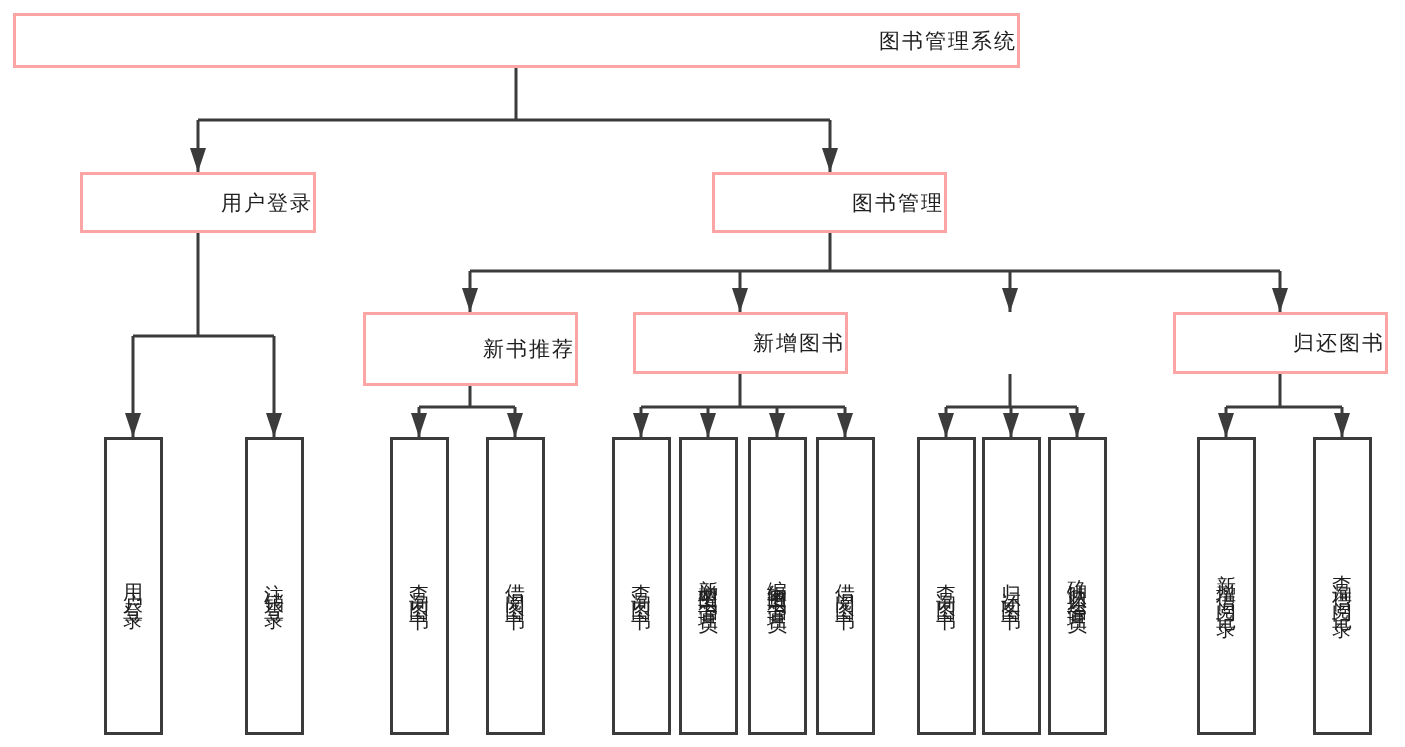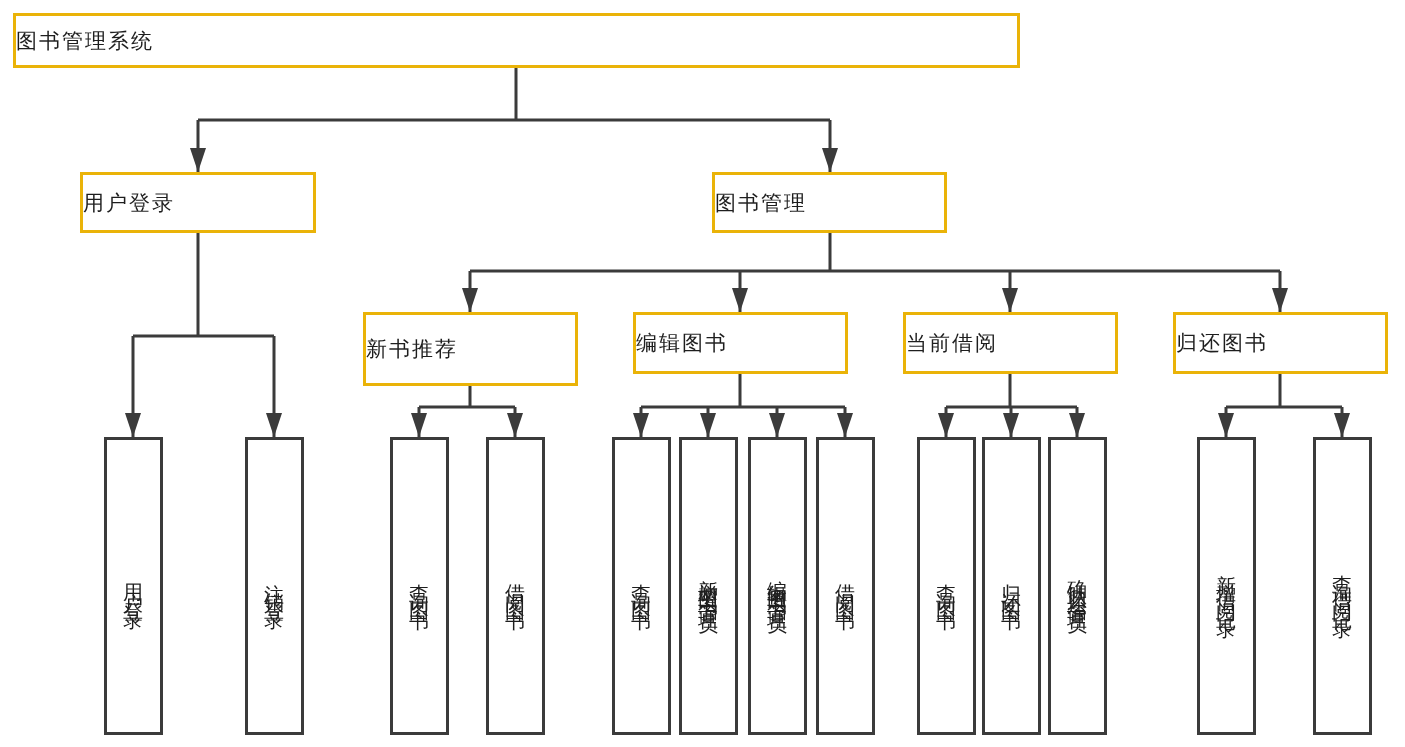--- a/index.html
+++ b/index.html
@@ -2,22 +2,22 @@
 <html><head>
 <meta charset="utf-8">
 <style>
   html,body{margin:0;padding:0;background:#fff;}
   .canvas{
     position:relative;width:1405px;height:747px;background:#ffffff;overflow:hidden;
     font-family:"Liberation Sans","DejaVu Sans",sans-serif;
   }
   .node{
     position:absolute;box-sizing:border-box;
-    border:3px solid #eab308;background:#ffffff;
-    display:flex;align-items:center;justify-content:flex-start;
+    border:3px solid #fca5a5;background:#ffffff;
+    display:flex;align-items:center;justify-content:flex-end;
     font-size:21px;letter-spacing:2px;color:#1e1e1e;
   }
   .leaf{
     position:absolute;box-sizing:border-box;top:437px;width:59px;height:298px;
     border:3px solid #3b3b3b;background:#ffffff;
     display:flex;align-items:center;justify-content:center;
   }
   .leaf span{
     writing-mode:vertical-rl;text-orientation:mixed;
     font-size:20px;letter-spacing:9px;color:#1e1e1e;line-height:1;
@@ -100,24 +100,21 @@
     <span>用户登录</span>
   </div>
   <div class="node" id="n-l2-2">
     <span>图书管理</span>
   </div>
 
   <div class="node" id="n-l3-1">
     <span>新书推荐</span>
   </div>
   <div class="node" id="n-l3-2">
-    <span>编辑图书</span>
-  </div>
-  <div class="node" id="n-l3-3">
-    <span>当前借阅</span>
+    <span>新增图书</span>
   </div>
   <div class="node" id="n-l3-4">
     <span>归还图书</span>
   </div>
 
   <div class="leaf" id="lf-1">
     <span>用户登录</span>
   </div>
   <div class="leaf" id="lf-2">
     <span>注销登录</span>

